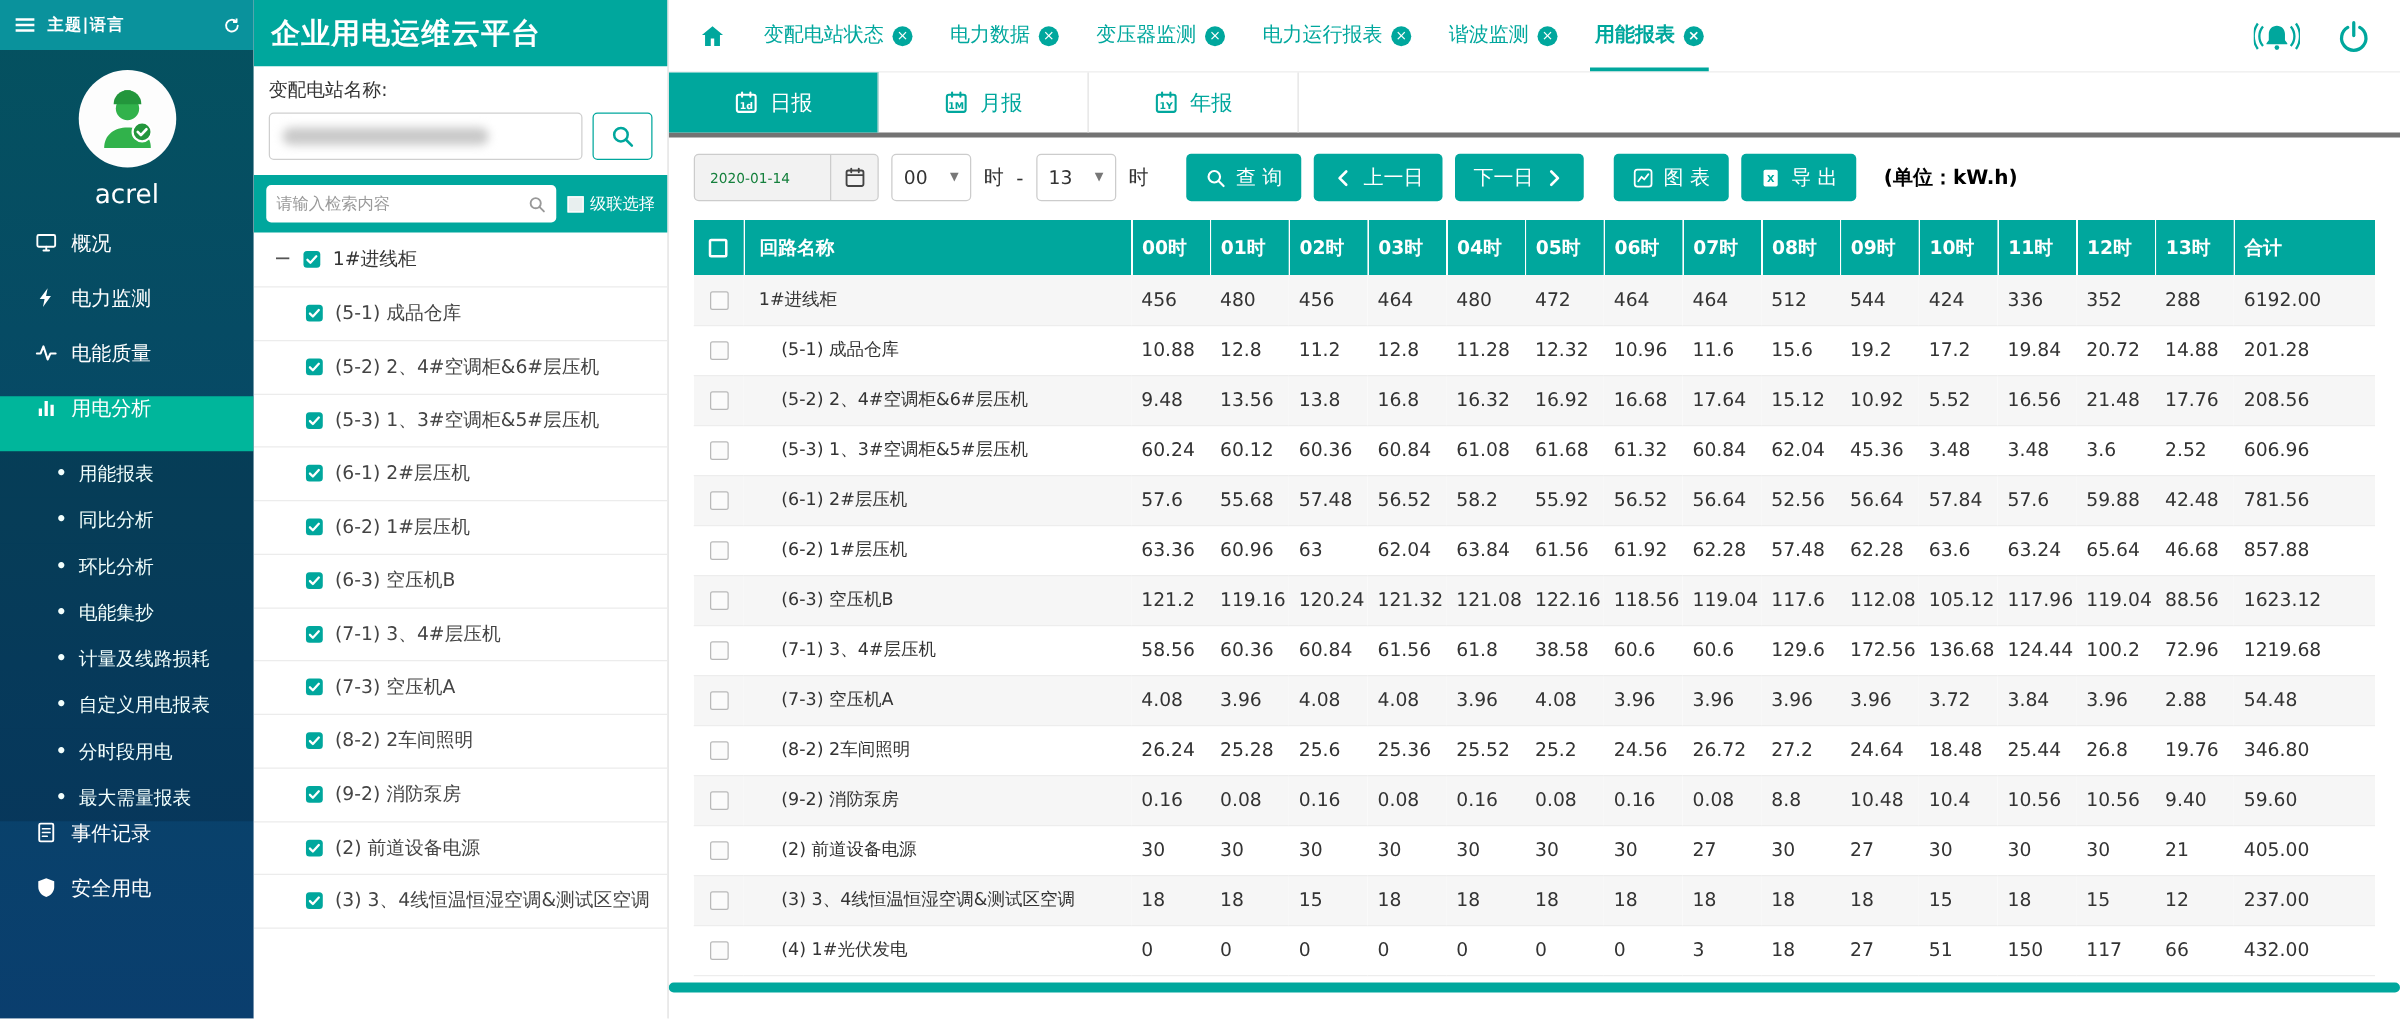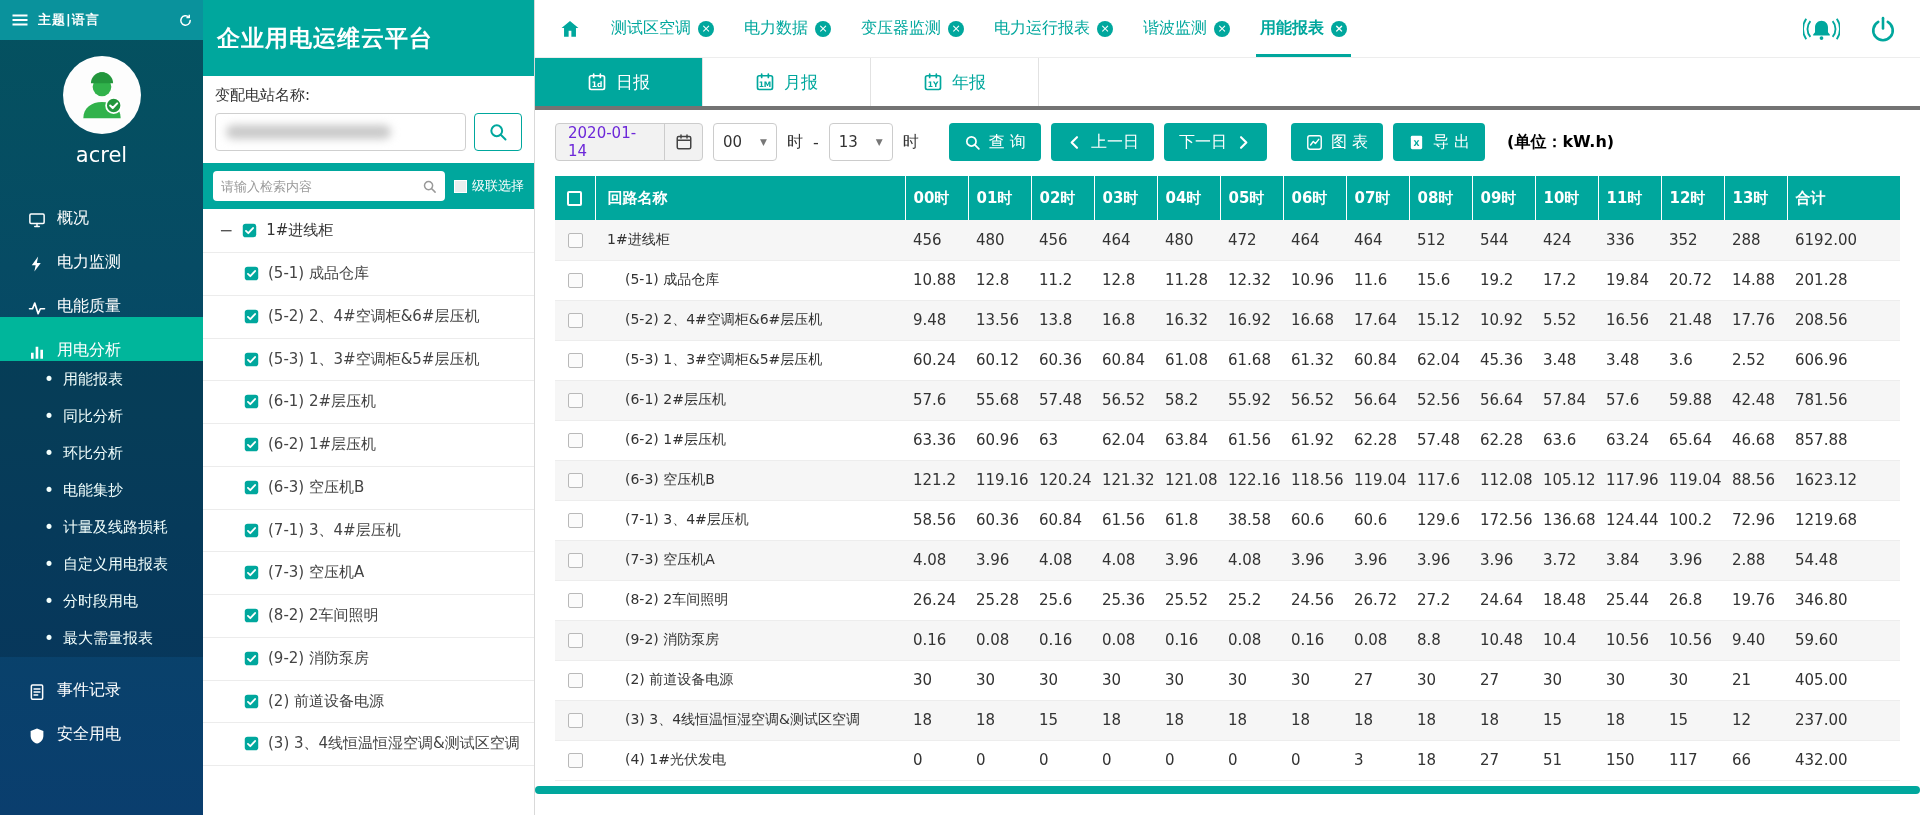--- a/index.html
+++ b/index.html
@@ -19,29 +19,29 @@
   .sidebar{flex:0 0 203px;width:203px;background:linear-gradient(180deg,#04525f 0%,#084469 65%,#0a3e6e 100%);color:#fff;display:flex;flex-direction:column;overflow:hidden;}
   .sidebar-top{height:40px;background:#0a929c;display:flex;align-items:center;padding:0 10px;gap:8px;flex:none;}
   .sbt-icon{width:20px;height:20px;color:#fff;cursor:pointer;}
   .sbt-icon.small{width:15px;height:15px;margin-left:auto;}
   .sbt-label{font-size:13px;font-weight:bold;letter-spacing:1px;cursor:pointer;}
   .avatar-wrap{text-align:center;padding:16px 0 8px;flex:none;}
   .avatar-circle{width:78px;height:78px;border-radius:50%;background:#fdfdfd;margin:0 auto;display:flex;align-items:center;justify-content:center;cursor:pointer;}
   .av-icon{width:56px;height:56px;}
   .username{margin-top:9px;font-size:21px;color:#fff;}
   .menu{flex:1;overflow:hidden;margin-top:10px;}
-  .menu-item{height:44px;display:flex;align-items:flex-end;padding-left:28px;gap:11px;font-size:16px;cursor:pointer;}
+  .menu-item{height:44px;display:flex;align-items:flex-start;padding-left:28px;gap:11px;font-size:16px;cursor:pointer;}
   .menu-item.active{background:var(--accent-menu);}
   .mi-icon{width:18px;height:18px;color:#fff;}
   .submenu-item{height:37px;display:flex;align-items:center;padding-left:44px;gap:9px;font-size:15px;background:rgba(0,0,0,0.14);cursor:pointer;color:#f2fffd;}
   .dot{font-size:17px;line-height:1;}
 
   
   .panel{flex:0 0 332px;width:332px;background:#fff;border-right:1px solid #d9d9d9;display:flex;flex-direction:column;overflow:hidden;}
-  .panel-header{height:76px;flex:none;background:var(--accent);color:#fff;font-size:23px;font-weight:bold;display:flex;align-items:center;padding-left:14px;letter-spacing:1px;white-space:nowrap;}
+  .panel-header{height:53px;flex:none;background:var(--accent);color:#fff;font-size:23px;font-weight:bold;display:flex;align-items:center;padding-left:14px;letter-spacing:1px;white-space:nowrap;}
   .station-block{padding:10px 12px 12px;flex:none;}
   .station-label{font-size:15px;color:#333;margin-bottom:8px;}
   .station-row{display:flex;gap:8px;}
   .station-input{flex:1;height:38px;border:1px solid #cfcfcf;border-radius:4px;display:flex;align-items:center;padding:0 10px;background:#fff;cursor:text;}
   .blur-blob{width:72%;height:14px;background:#c9c9c9;border-radius:7px;filter:blur(4px);}
   .station-search-btn{width:48px;height:38px;border:1px solid var(--accent);border-radius:4px;background:#fff;color:var(--accent);display:flex;align-items:center;justify-content:center;cursor:pointer;}
   .station-search-btn .ic{width:20px;height:20px;}
   .filter-strip{background:var(--accent);padding:8px 10px;display:flex;align-items:center;gap:9px;flex:none;}
   .filter-input-wrap{flex:1;height:30px;background:#fff;border-radius:4px;display:flex;align-items:center;padding:0 8px;gap:4px;}
   .filter-input{border:none;outline:none;flex:1;min-width:0;font-size:13px;color:#3b82f6;font-family:inherit;background:transparent;}
@@ -70,21 +70,21 @@
   .ic.bell{width:37px;height:26px;cursor:pointer;}
   .ic.power{width:26px;height:26px;cursor:pointer;}
 
   .report-tabs{display:flex;height:52px;flex:none;border-bottom:4px solid #737373;}
   .rtab{width:168px;display:flex;align-items:center;justify-content:center;gap:9px;font-size:17px;color:var(--accent);border-right:1px solid #e2e2e2;cursor:pointer;}
   .rtab .ic{width:20px;height:20px;}
   .rtab.active{background:var(--accent);color:#fff;}
 
   .toolbar{display:flex;align-items:center;gap:10px;padding:13px 20px;flex:none;}
   .date-group{display:flex;height:38px;border:1px solid #ccc;border-radius:4px;overflow:hidden;background:#f2f2f2;cursor:pointer;}
-  .date-text{width:108px;display:flex;align-items:center;padding:0 12px;font-size:15px;color:#6d28d9;}
+  .date-text{width:108px;display:flex;align-items:center;padding:0 12px;font-size:11px;color:#15803d;}
   .cal-btn{width:38px;display:flex;align-items:center;justify-content:center;border-left:1px solid #ccc;color:#444;}
   .cal-btn svg{width:18px;height:18px;}
   .hour-select{width:64px;height:38px;border:1px solid #ccc;border-radius:4px;background:#fff;display:flex;align-items:center;justify-content:space-between;padding:0 9px;font-size:15px;color:#333;cursor:pointer;}
   .caret{font-size:9px;color:#777;}
   .hour-label{font-size:16px;color:#333;}
   .btn-row{display:flex;align-items:center;gap:10px;margin-left:20px;}
   .btn{height:38px;background:var(--accent);border:none;border-radius:4px;color:#fff;font-size:16px;display:inline-flex;align-items:center;gap:8px;padding:0 15px;cursor:pointer;font-family:inherit;white-space:nowrap;}
   .btn .ic{width:17px;height:17px;}
   .btn.gap-left{margin-left:14px;}
   .unit{font-size:16px;font-weight:bold;color:#000;margin-left:12px;white-space:nowrap;}
@@ -385,21 +385,21 @@
 
   <section class="main">
     <div class="topnav">
       <span class="home ic">
           <svg viewBox="0 0 24 24">
             <path fill="currentColor" d="M12 3.2L2.8 11h2.7v9.5h5V14h3v6.5h5V11h2.7z"></path>
           </svg>
         </span>
       <div class="nav-tabs" id="nav-tabs">
           <div class="nav-tab">
-            <span>测试区空调</span>
+            <span>变配电站状态</span>
             <span class="tab-close">×</span>
           </div>
           <div class="nav-tab">
             <span>电力数据</span>
             <span class="tab-close">×</span>
           </div>
           <div class="nav-tab">
             <span>变压器监测</span>
             <span class="tab-close">×</span>
           </div>

